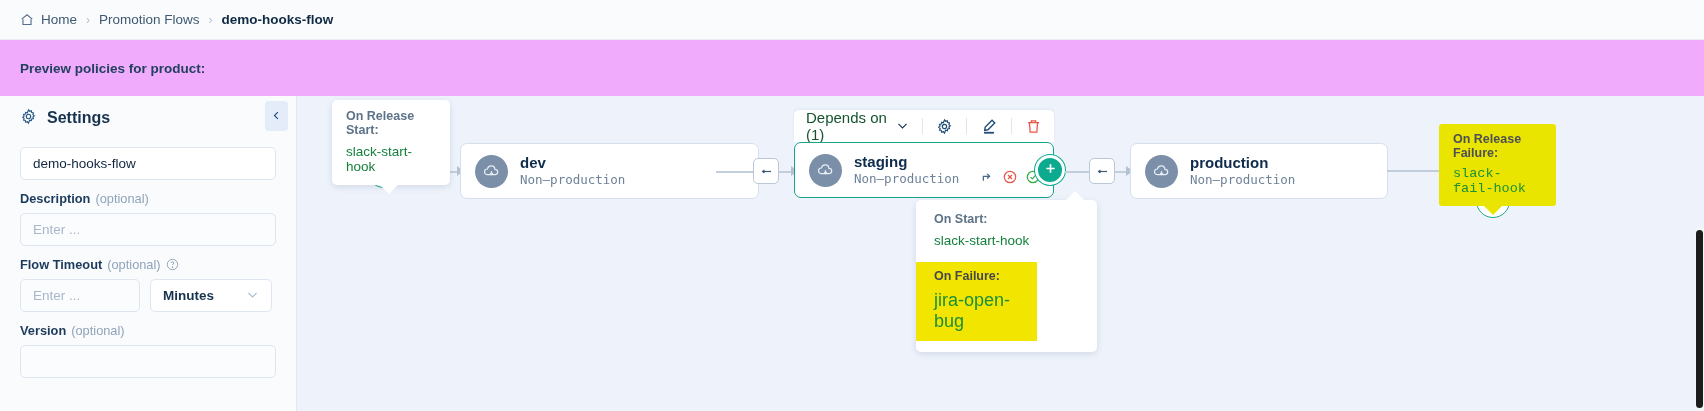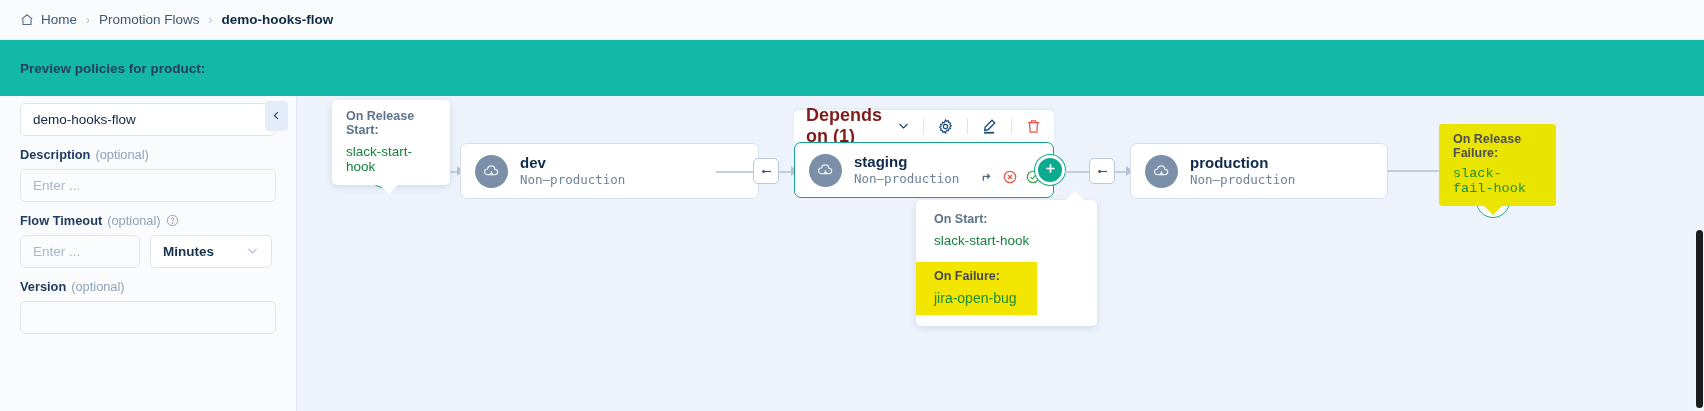--- a/index.html
+++ b/index.html
@@ -23,21 +23,21 @@
   .bc-home { display:flex; align-items:flex-end; gap:7px; color:#3f5871; cursor:pointer; }
   .bc-home svg { display:block; }
   .bc-link { color:#3f5871; cursor:pointer; }
   .bc-sep { color:#b3c0d0; font-size:12px; }
   .bc-current { color:#102a43; font-weight:700; }
 
   
   .preview-row {
     position:absolute; left:0; top:40px; width:1704px; height:56px;
     display:flex; align-items:center; padding-left:20px; gap:12px;
-    background:#14b8a6;
+    background:#f0abfc;
   }
   .preview-label { font-size:13.5px; color:#22415f; font-weight:700; }
   .preview-select {
     width:278px; height:34px; border:1px solid #dbe4ef; border-radius:5px;
     background:#fbfcfe; display:flex; align-items:center; justify-content:space-between;
     padding:0 12px; cursor:pointer;
   }
   .preview-select .ph { font-size:14px; color:#9fb0c4; }
   .chev { width:13px; height:13px; }
 
@@ -110,21 +110,21 @@
     display:flex; align-items:center; justify-content:center; cursor:pointer;
     box-shadow:0 0 0 1px #0cab8f;
   }
 
   
   .node-toolbar {
     position:absolute; height:32px; background:#fff; border-radius:5px 5px 0 0;
     display:flex; align-items:center; gap:0; padding:0 12px;
     box-shadow:0 -1px 3px rgba(20,50,90,.07);
   }
-  .tb-depends { font-size:18px; color:#7f1d1d; font-weight:700; display:flex; align-items:center; gap:7px; cursor:pointer;}
+  .tb-depends { font-size:15px; color:#14532d; font-weight:400; display:flex; align-items:center; gap:7px; cursor:pointer;}
   .tb-div { width:1px; height:16px; background:#dde5ee; margin:0 13px; }
   .tb-ico { cursor:pointer; display:flex; }
 
   
   .tip-white {
     position:absolute; background:#fff; border-radius:5px; padding:9px 14px 11px;
     box-shadow:0 2px 7px rgba(25,50,90,.13); z-index:6;
   }
   .tip-title { font-size:12.5px; color:#5e7288; font-weight:700; margin-bottom:7px; }
   .tip-link { font-size:13.5px; color:#15803d; cursor:pointer; }
@@ -133,21 +133,21 @@
     border-left:9px solid transparent; border-right:9px solid transparent;
     border-top:9px solid #fff;
   }
   .tip-arrow-up {
     position:absolute; width:0;height:0;
     border-left:9px solid transparent; border-right:9px solid transparent;
     border-bottom:9px solid #fff;
   }
   .hl-yellow { background:#f2e500; padding:6px 2px 7px; }
   .hl-yellow .tip-title { color:#44484d; }
-  .hl-yellow .hook { font-size:14px; color:#1c8f3a; cursor:pointer; }
+  .hl-yellow .hook { font-size:18px; color:#1c8f3a; cursor:pointer; }
 
   .tip-yellow {
     position:absolute; background:#e9e400; border-radius:3px; padding:8px 14px 10px;
     z-index:6;
   }
   .tip-yellow .ty-title { font-size:12.5px; color:#4c5055; font-weight:700; margin-bottom:6px; }
   .tip-yellow .ty-hook { font-size:13.5px; color:#1c8f3a; cursor:pointer;font-family:Liberation Mono, monospace; }
   .tip-arrow-yellow {
     position:absolute; width:0;height:0;
     border-left:9px solid transparent; border-right:9px solid transparent;
@@ -178,20 +178,29 @@
     <span class="bc-link">Promotion Flows</span>
     <span class="bc-sep">›</span>
     <span class="bc-current">demo-hooks-flow</span>
   </div>
 
   <div class="preview-row">
     <span class="preview-label">Preview policies for product:</span>
   </div>
 
   <div class="settings">
+    <div class="settings-head">
+      <span>
+        <svg width="17" height="17" viewBox="0 0 20 20" fill="none" stroke="#2a5785" stroke-width="1.35">
+          <circle cx="10" cy="10" r="2.6"></circle>
+          <path d="M10 2.2l1.3 1.6 2-.5.5 2 2 .5-.6 2 1.6 1.3-1.6 1.3.6 2-2 .5-.5 2-2-.5L10 17.8 8.7 16.2l-2 .5-.5-2-2-.5.6-2L3.2 10.9 4.8 9.6l-.6-2 2-.5.5-2 2 .5z"></path>
+        </svg>
+      </span>
+      <span class="settings-title">Settings</span>
+    </div>
 
     <div class="input">demo-hooks-flow</div>
 
     <div class="field-label">
       <span>Description</span>
       <span class="opt">(optional)</span>
     </div>
     <div class="input empty">Enter ...</div>
 
     <div class="field-label">

